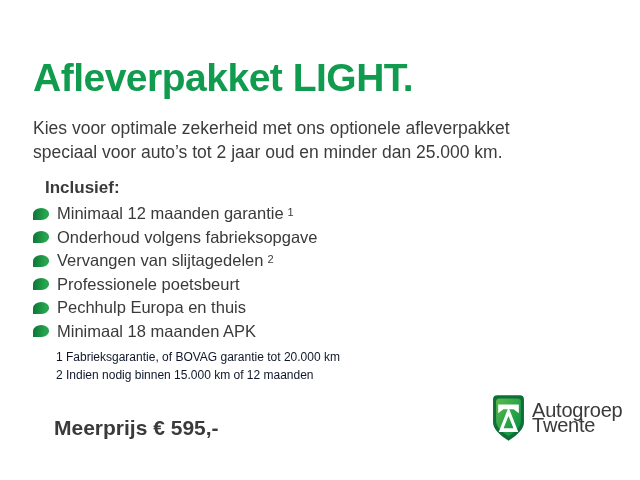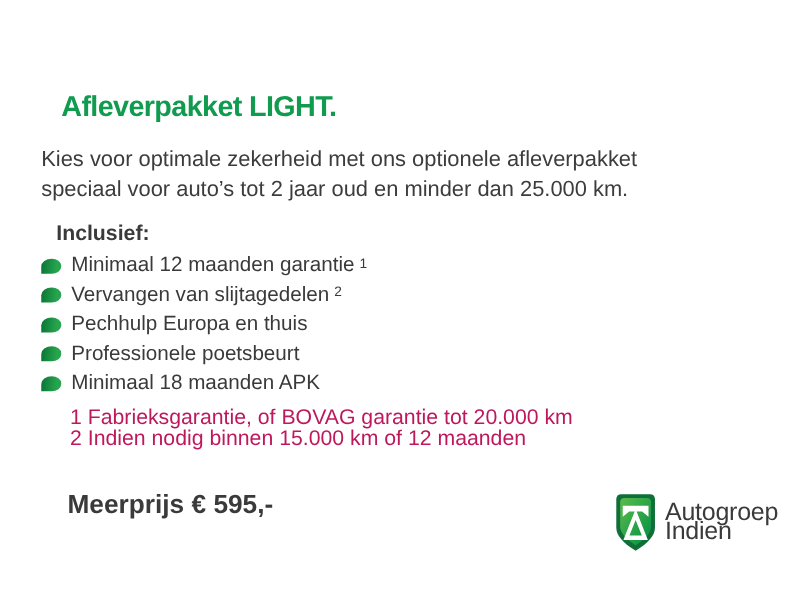--- a/index.html
+++ b/index.html
@@ -7,22 +7,22 @@
     width: 640px; height: 480px;
     background: #ffffff;
     font-family: "Liberation Sans", sans-serif;
     position: relative;
     overflow: hidden;
     color: var(--text-dark, #3A3A3A);
   }
   .content { position: absolute; left: 33px; top: 56px; width: 580px; }
 
   .page-title {
-    margin: 16px;
-    font-size: 23px;
+    margin: 0;
+    font-size: 39px;
     font-weight: 700;
     letter-spacing: -0.5px;
     color: var(--brand-green, #109B4E);
   }
 
   .intro {
     margin: 16px 0 0 0;
     font-size: 17.5px;
     line-height: 24px;
     color: #3C3C3C;
@@ -61,23 +61,23 @@
   .row sup {
     font-size: 11px;
     margin-left: 4px;
     position: relative;
     top: -2px;
     color: #3A3A3A;
   }
 
   .footnotes {
     margin: 6px 0 0 23px;
-    font-size: 17px;
+    font-size: 12px;
     line-height: 17.5px;
-    color: #be185d;
+    color: #0f172a;
   }
 
   .price {
     margin: 32px 0 0 21px;
     font-size: 21px;
     font-weight: 700;
     color: #3A3A3A;
   }
 
   .logo {
@@ -107,31 +107,36 @@
   <p class="list-heading">Inclusief:</p>
 
   <ul class="included">
       <li class="row">
       <span class="leaf"></span>
       <span class="row-label">Minimaal 12 maanden garantie</span>
       <sup>1</sup>
     </li>
       <li class="row">
       <span class="leaf"></span>
+      <span class="row-label">Onderhoud volgens fabrieksopgave</span>
+
+    </li>
+      <li class="row">
+      <span class="leaf"></span>
       <span class="row-label">Vervangen van slijtagedelen</span>
       <sup>2</sup>
     </li>
       <li class="row">
       <span class="leaf"></span>
-      <span class="row-label">Pechhulp Europa en thuis</span>
+      <span class="row-label">Professionele poetsbeurt</span>
 
     </li>
       <li class="row">
       <span class="leaf"></span>
-      <span class="row-label">Professionele poetsbeurt</span>
+      <span class="row-label">Pechhulp Europa en thuis</span>
 
     </li>
       <li class="row">
       <span class="leaf"></span>
       <span class="row-label">Minimaal 18 maanden APK</span>
 
     </li>
     </ul>
 
   <div class="footnotes">
@@ -150,15 +155,15 @@
         <stop offset="1" stop-color="#008F43"></stop>
       </linearGradient>
     </defs>
     <path d="M5 1 H27 Q31 1 31 5 V27 C31 33 26 38.5 16 45 C6 38.5 1 33 1 27 V5 Q1 1 5 1 Z" fill="#0E6F38" id="shield-border-path"></path>
     <path d="M7.5 4 H24.5 Q28 4 28 7 V26 C28 31 24 35.5 16 40.8 C8 35.5 4 31 4 26 V7 Q4 4 7.5 4 Z" fill="url(#shieldGrad)"></path>
     <path d="M6 10 H26 V18.5 L21 14.5 H11 L6 18.5 Z" fill="#ffffff"></path>
     <path fill-rule="evenodd" d="M16 12.5 L25.5 36.5 H6.5 Z M16 21 L20.8 33 H11.2 Z" fill="#ffffff"></path>
   </svg>
   <div class="logo-text">
     <div>Autogroep</div>
-    <div>Indien</div>
+    <div>Twente</div>
   </div>
 </div>
 
 </body></html>

